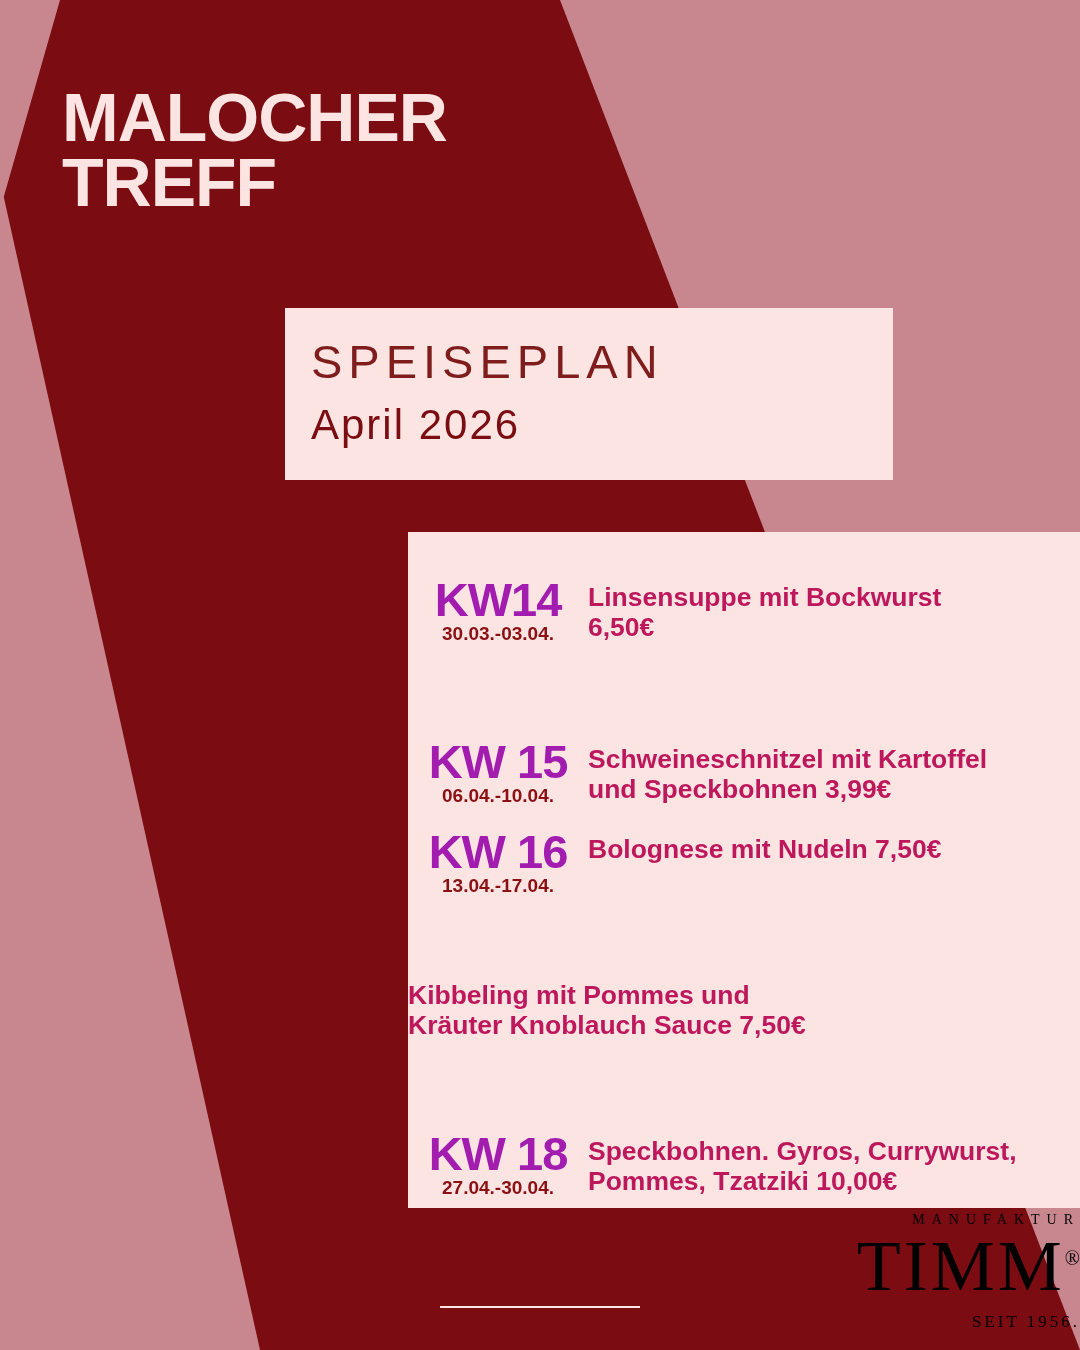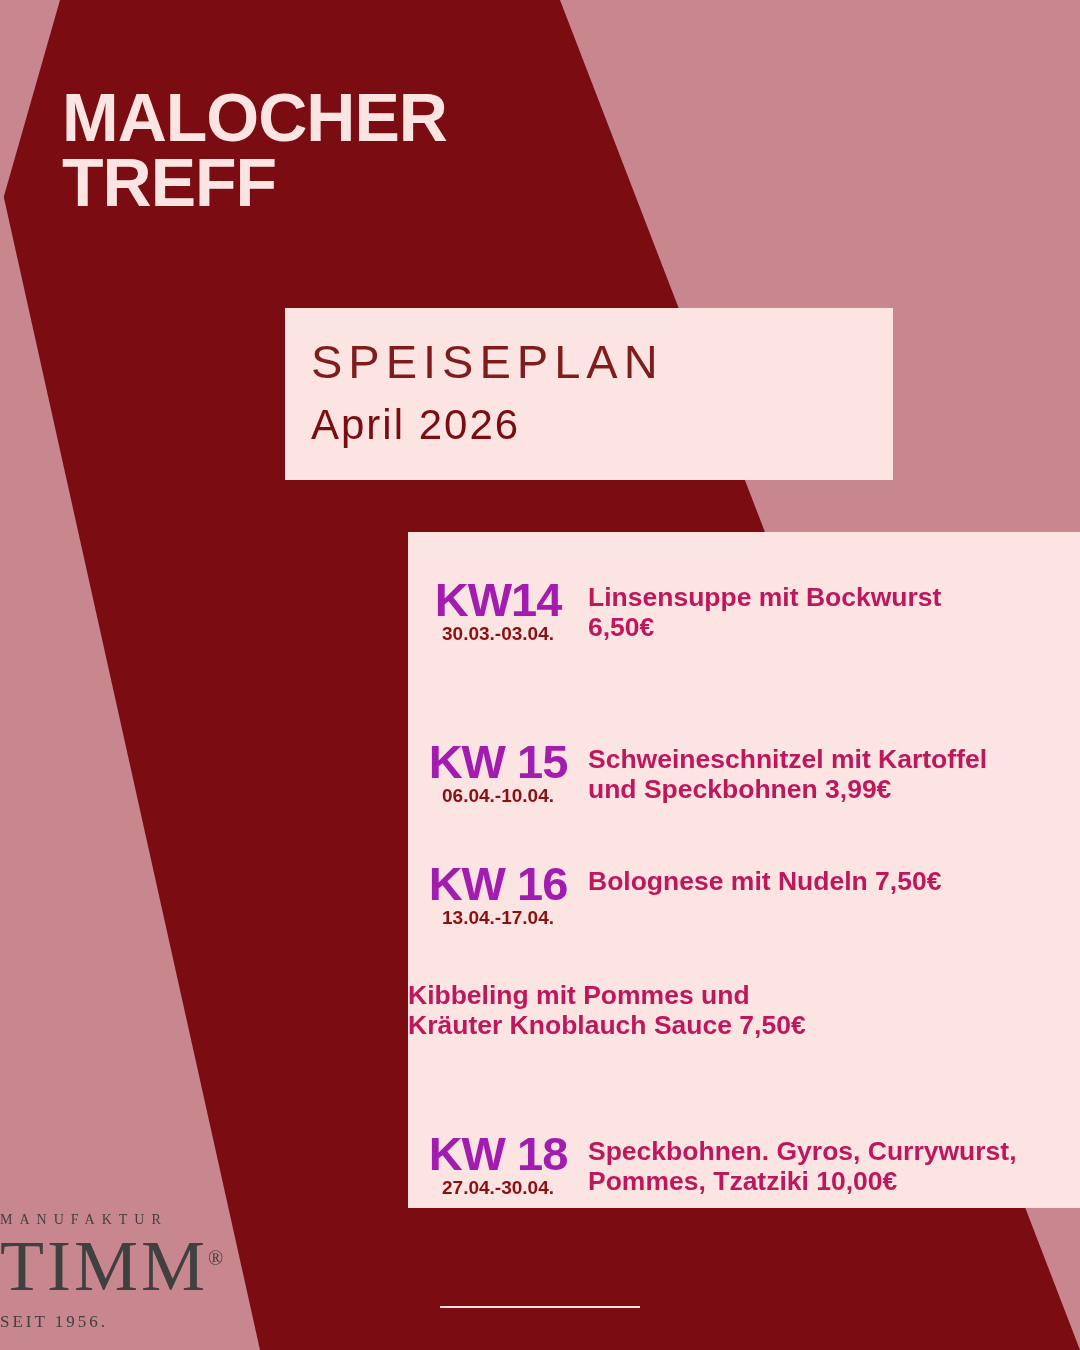--- a/index.html
+++ b/index.html
@@ -133,32 +133,32 @@
   .dish-text {
     font-size: 26.5px;
     font-weight: bold;
     line-height: 1.15;
     color: #be185d;
     white-space: pre-line;
   }
 
   .row-0 { top: 42px; }
   .row-1 { top: 184px; margin-top: 20px; }
-  .row-2 { top: 326px; }
+  .row-2 { top: 294px; }
   .row-3 { top: 440px; }
   .row-4 { top: 568px; margin-top: 28px; }
 
   
   .logo {
     position: absolute;
     left: 0;
     right: 0;
     bottom: 18px;
-    text-align: left;
-    color: #404040;
+    text-align: right;
+    color: #000000;
   }
   .logo-top {
     font-size: 14px;
     letter-spacing: 7px;
     font-family: "Liberation Serif", serif;
     margin-bottom: 2px;
   }
   .logo-main {
     font-family: "Liberation Serif", serif;
     font-size: 72px;

